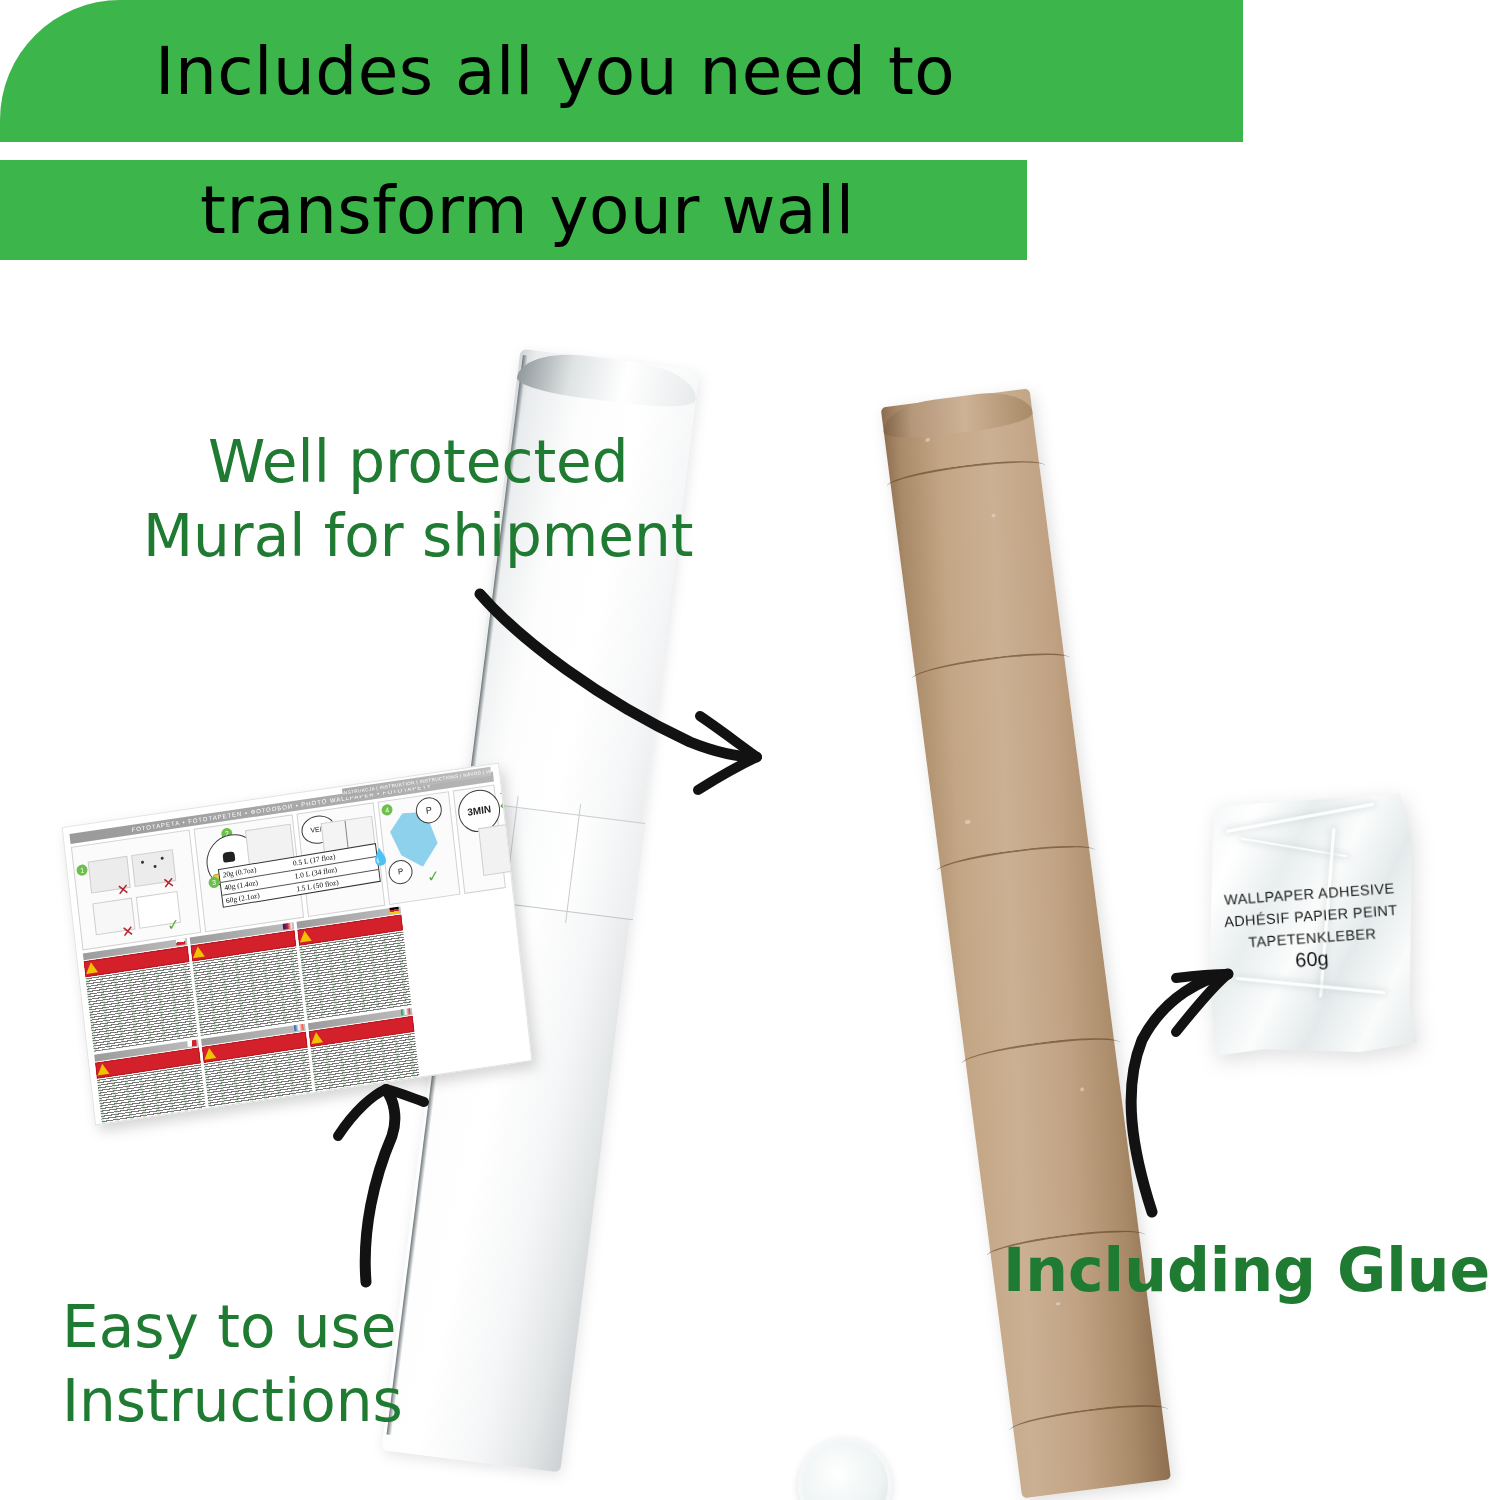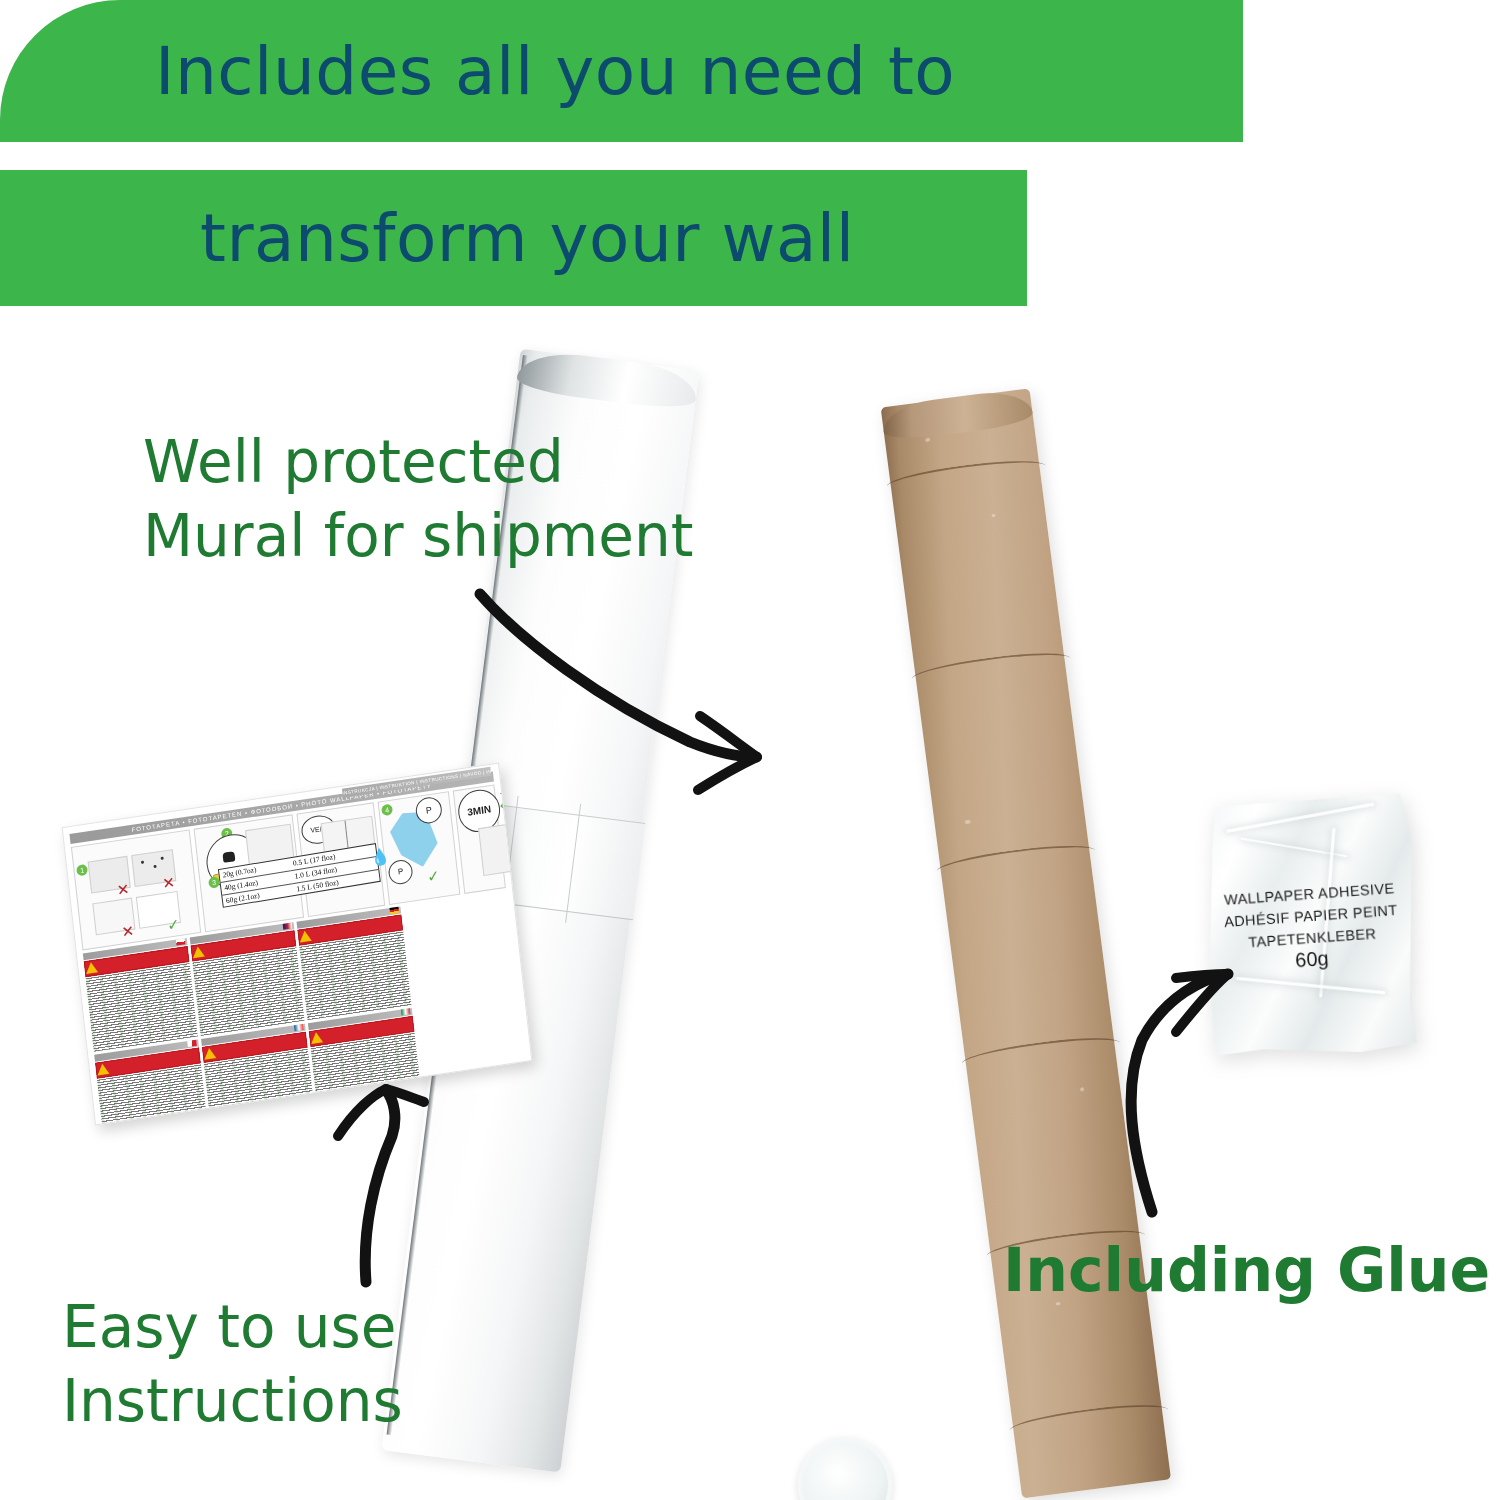--- a/index.html
+++ b/index.html
@@ -2,30 +2,30 @@
 <html><head>
 <meta charset="utf-8">
 <style>
   html,body{margin:0;padding:0;background:#ffffff;}
   body{width:1500px;height:1500px;position:relative;overflow:hidden;
        font-family:"DejaVu Sans","Liberation Sans",sans-serif;}
 
   
   .banner{position:absolute;background:#3cb54a;display:flex;align-items:center;}
   #banner-1{left:0;top:0;width:1243px;height:142px;border-top-left-radius:120px;}
-  #banner-2{left:0;top:170px;width:1027px;height:136px;}
-  .banner-text{color:#0c4a6e;font-family:"DejaVu Sans","Liberation Sans",sans-serif;
+  #banner-2{left:0;top:160px;width:1027px;height:100px;}
+  .banner-text{color:#000000;font-family:"DejaVu Sans","Liberation Sans",sans-serif;
     font-size:66px;font-weight:400;letter-spacing:.5px;white-space:nowrap;}
   #banner-1 .banner-text{margin-left:155px;}
   #banner-2 .banner-text{margin-left:200px;}
 
   
   .hand-label{position:absolute;color:#1f7a32;font-size:58px;line-height:1.28;
     font-family:"DejaVu Sans","Liberation Sans",sans-serif;white-space:pre;}
-  #label-protected{left:143px;top:425px;}
+  #label-protected{left:143px;top:425px;text-align:center;}
   #label-instructions{left:62px;top:1290px;}
   #label-glue{left:1003px;top:1232px;font-size:60px;font-weight:bold;}
 
   
   #white-tube{position:absolute;left:520px;top:360px;width:180px;height:1110px;
     transform:rotate(7.2deg);transform-origin:50% 0%;
     background:linear-gradient(95deg,#cfd4d6 0%,#e9eced 6%,#fdfdfd 26%,#ffffff 47%,
                #f5f6f7 70%,#e2e5e6 88%,#cdd1d3 100%);
     border-radius:6px;box-shadow:2px 4px 14px rgba(0,0,0,.10);}
   #white-tube-top{position:absolute;left:0;top:-1px;width:100%;height:42px;

